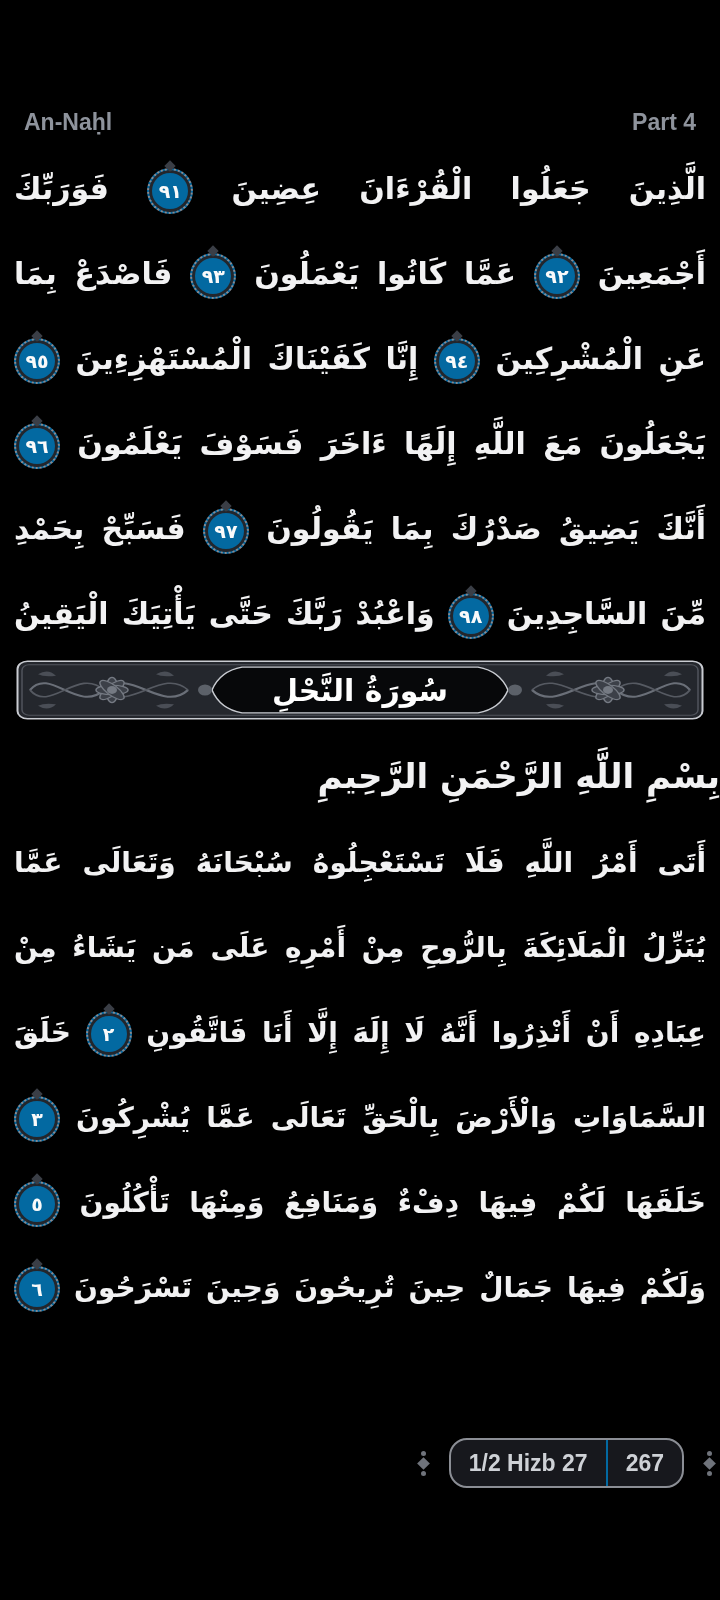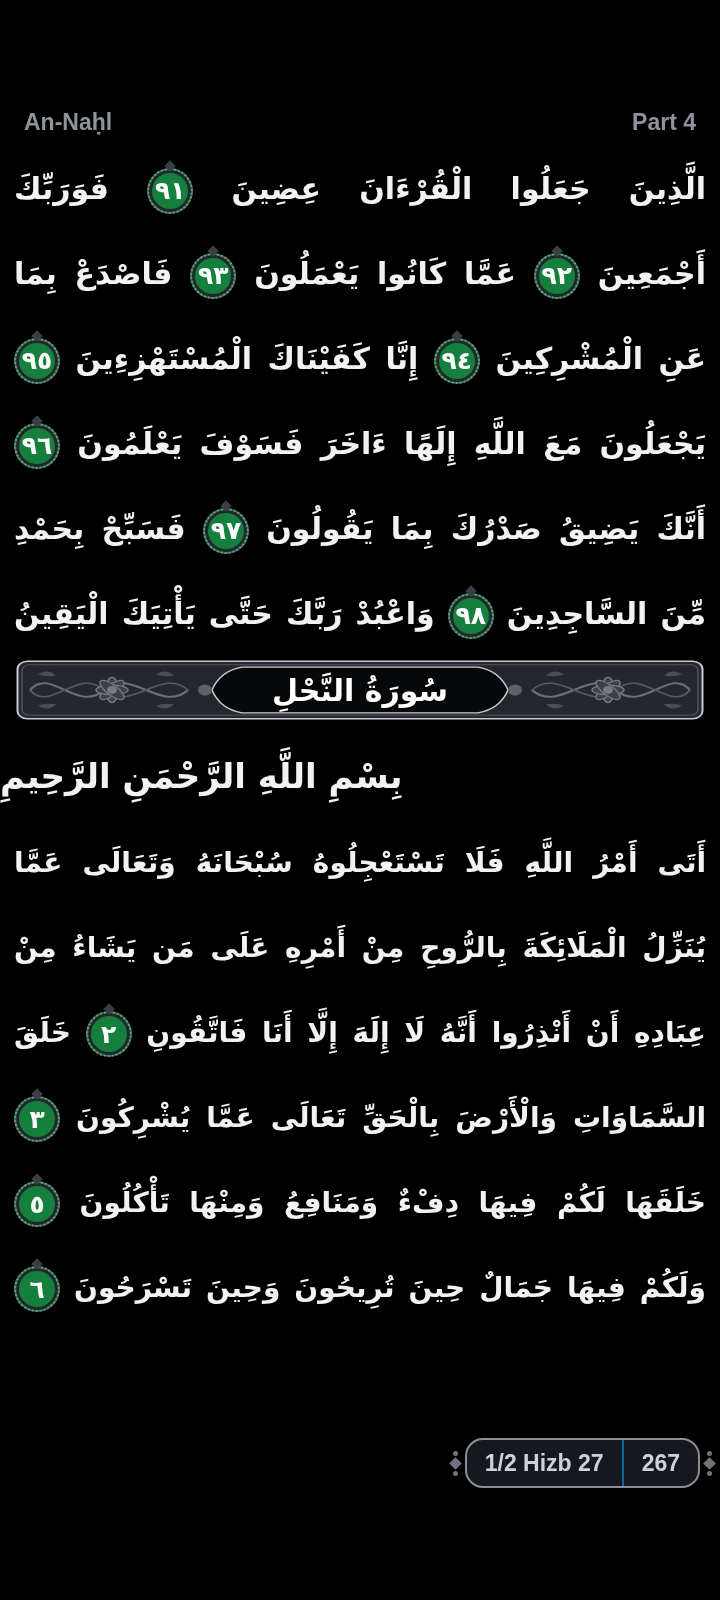--- a/index.html
+++ b/index.html
@@ -27,45 +27,45 @@
     height:85px;line-height:85px;
     text-align:justify;text-align-last:justify;
     overflow:hidden;
   }
   .ayah-text{white-space:normal;}
   .ayah-marker{
     display:inline-flex;align-items:center;justify-content:center;
     width:42px;height:42px;border-radius:50%;
     border:2px dotted #878b93;
     box-shadow:inset 0 0 0 3px #23262c;
-    background:#15803d;color:#fafafa;
-    font-size:25px;font-weight:bold;line-height:normal;
+    background:#0369a1;color:#fafafa;
+    font-size:19px;font-weight:bold;line-height:normal;
     vertical-align:middle;position:relative;
   }
   .ayah-marker::before{
     content:"";position:absolute;top:-8px;left:50%;margin-left:-4px;
     width:8px;height:8px;background:#3a3e46;transform:rotate(45deg);
   }
   
   .banner{position:absolute;top:660px;left:16px;right:16px;height:60px;}
   .banner svg{position:absolute;inset:0;width:100%;height:100%;display:block;}
   .banner-title{
     position:absolute;inset:0;display:flex;align-items:center;justify-content:center;
     color:#ffffff;font-size:30px;font-weight:bold;
   }
   
   .bismillah{
     position:absolute;top:756px;left:0;right:0;
-    text-align:left;color:#f2f2f3;
+    text-align:right;color:#f2f2f3;
     font-size:34px;font-weight:bold;
   }
   
   .footer-badge{
     position:absolute;top:1438px;right:6px;
-    display:flex;align-items:center;gap:5px;
+    display:flex;align-items:center;gap:21px;
     font-family:"Liberation Sans",sans-serif;
   }
   .badge-pill{
     display:flex;align-items:stretch;
     border:2px solid #8b8e95;border-radius:18px;
     background:#17181d;overflow:hidden;
   }
   .badge-cell{
     display:flex;align-items:center;justify-content:center;
     padding:0 18px;height:46px;

